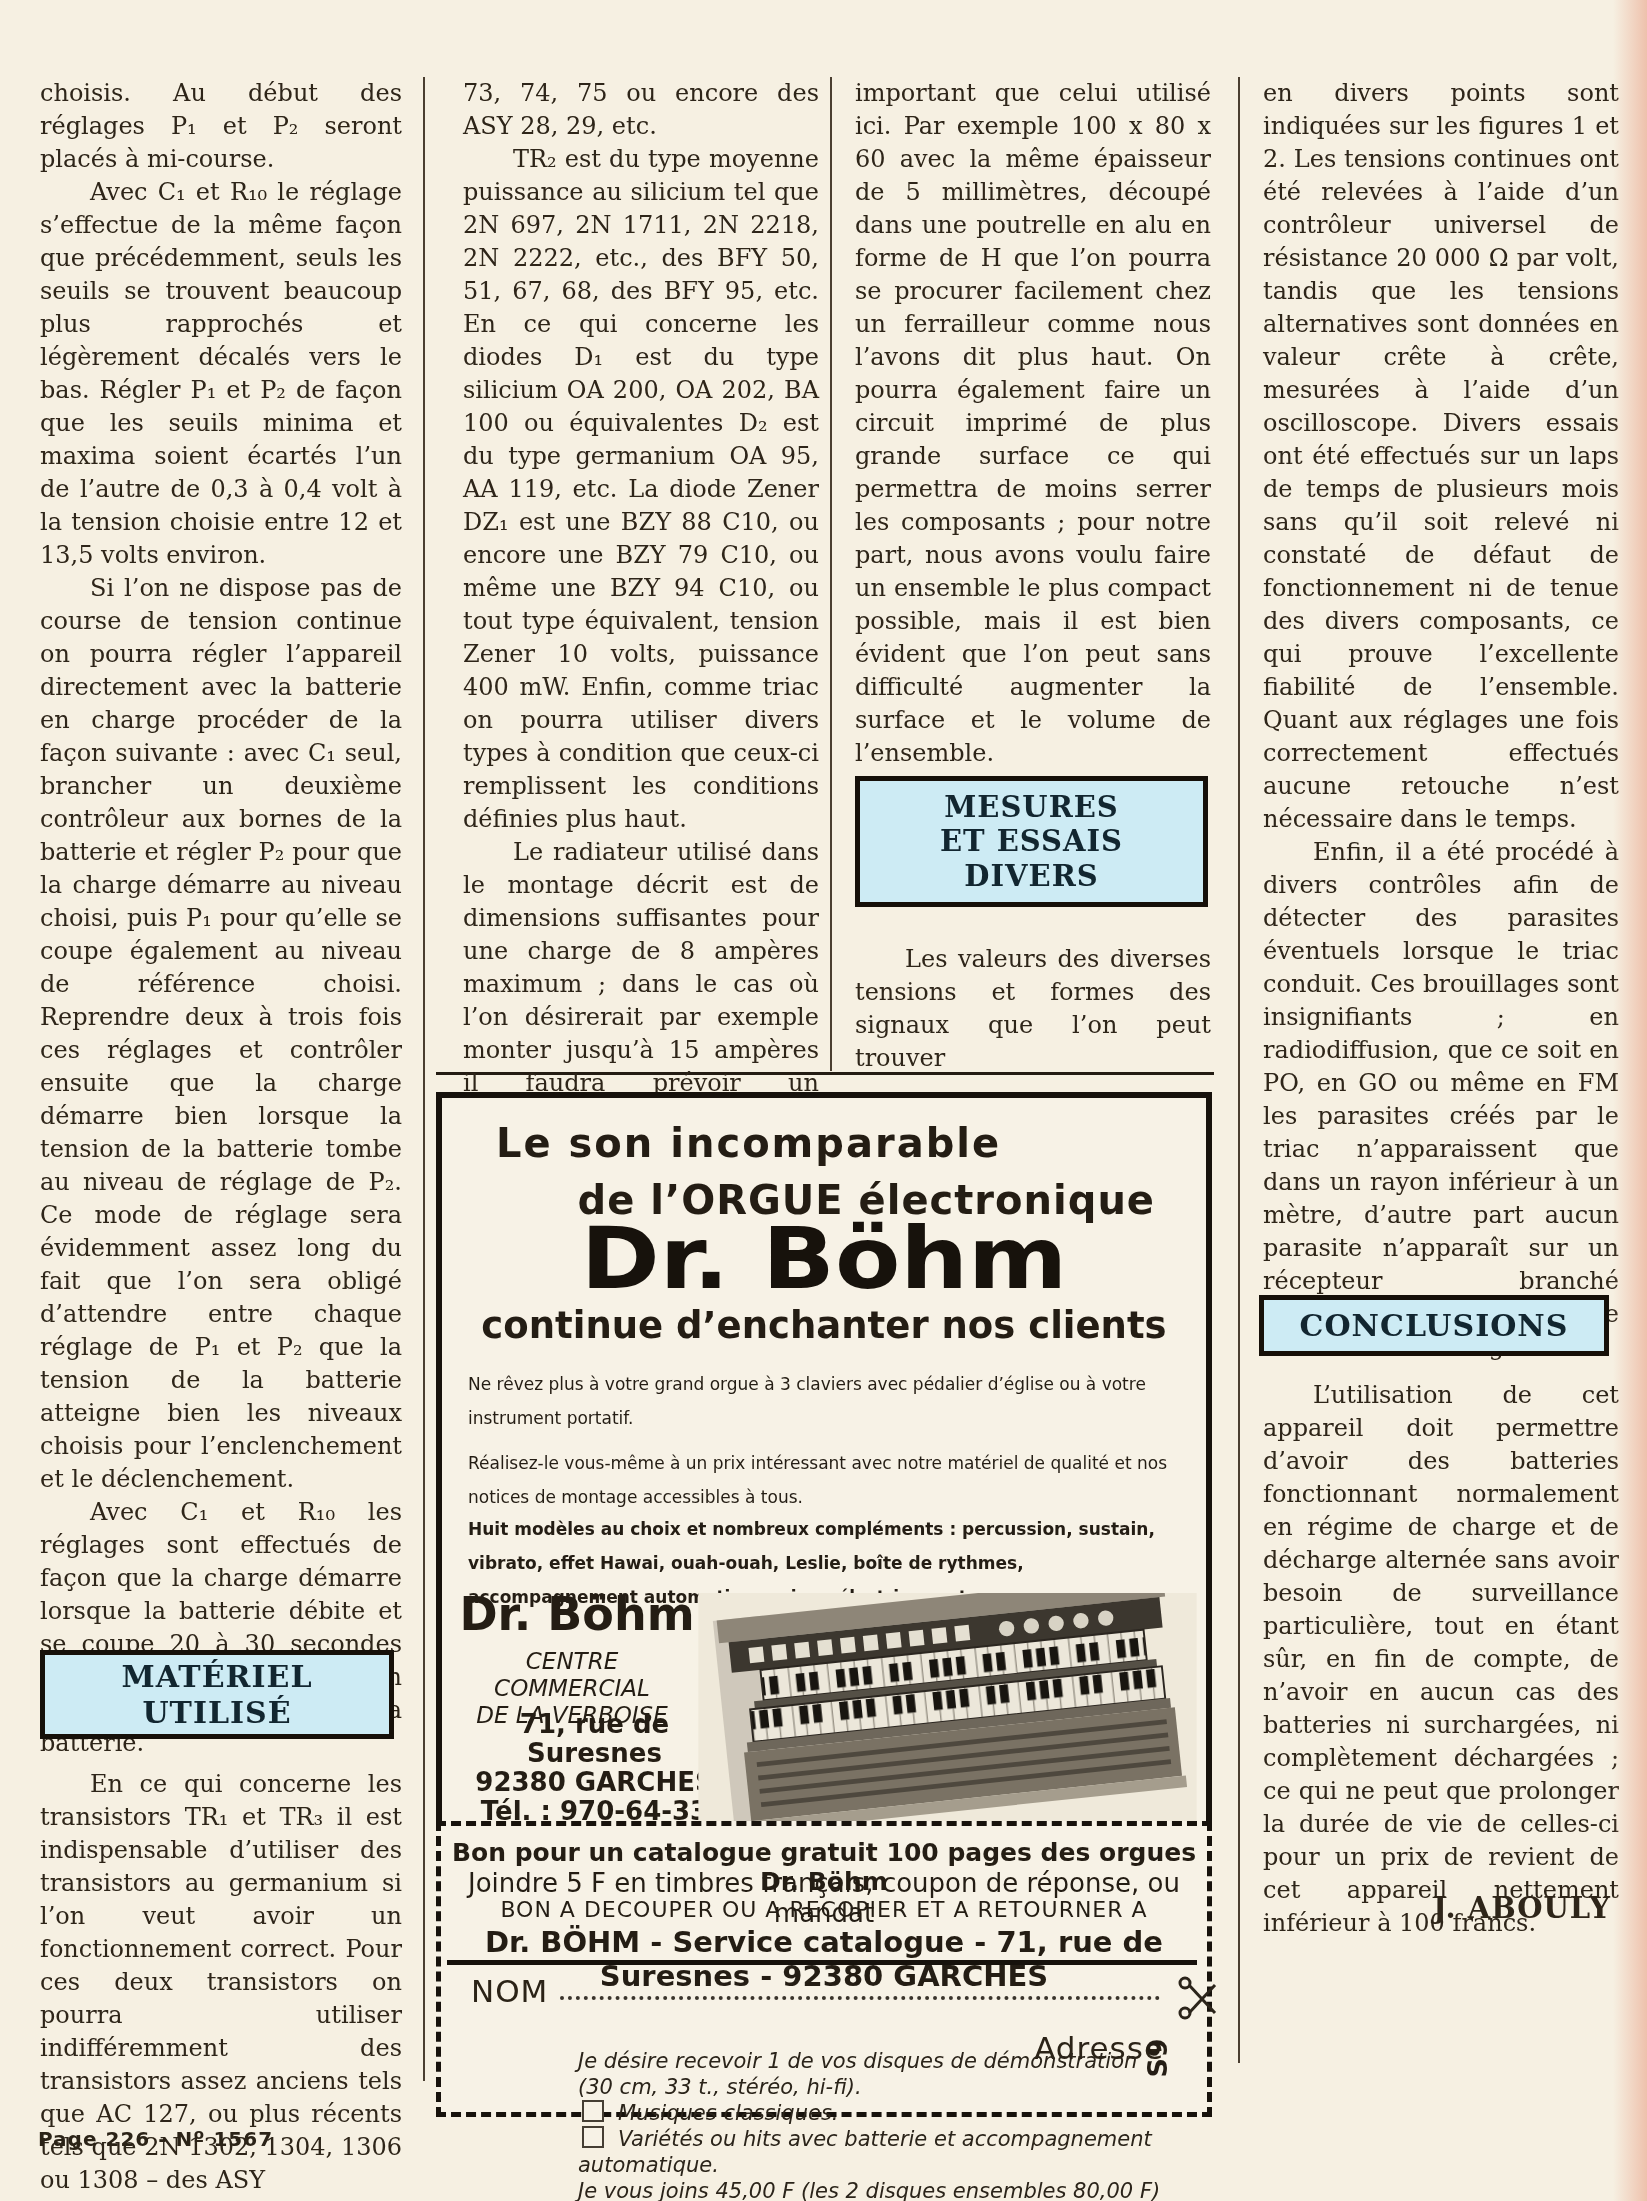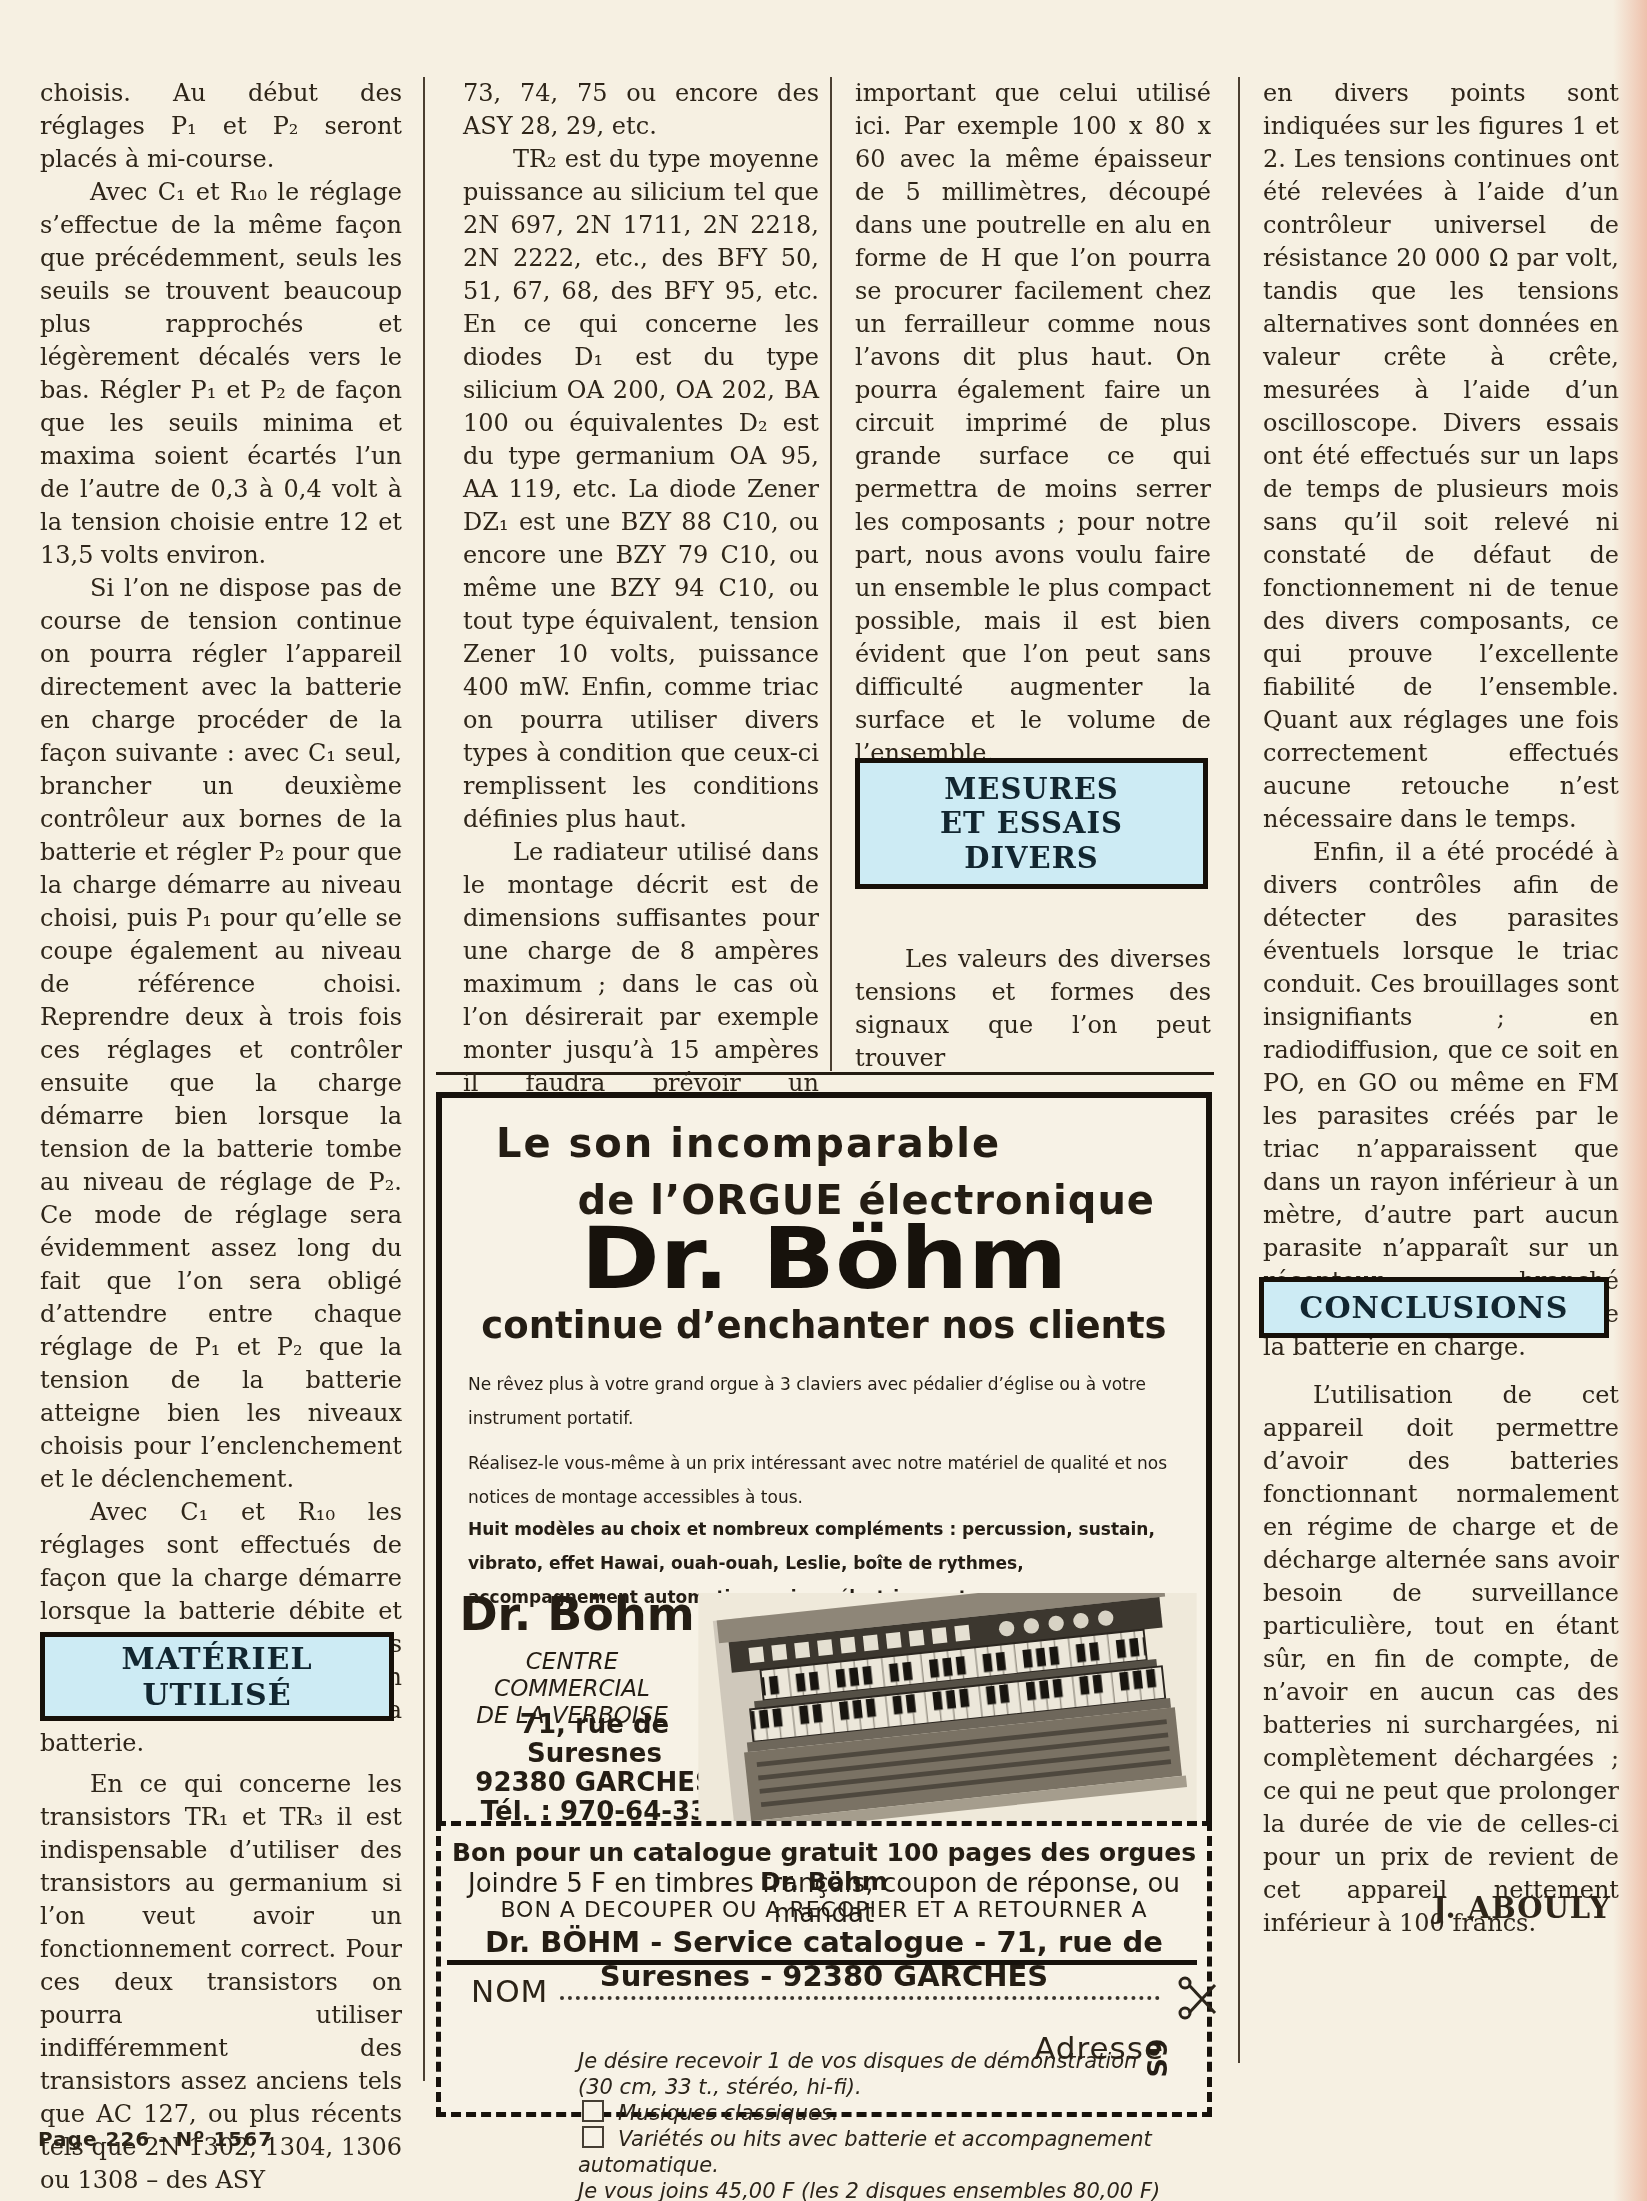--- a/index.html
+++ b/index.html
@@ -8,21 +8,21 @@
   .edge-tint{position:absolute;top:0;right:0;width:34px;height:100%;
         background:linear-gradient(to left,#eec1ac,rgba(238,193,172,0));pointer-events:none;}
   .col{position:absolute;top:77px;font-size:24px;line-height:33px;text-align:justify;
        -webkit-hyphens:auto;hyphens:auto;}
   .col p{margin:0;}
   .col p.ind{text-indent:50px;}
   .vrule{position:absolute;width:2px;background:#4a3e30;}
   .hrule{position:absolute;height:3px;background:#241c13;}
   .headbox{position:absolute;background:#cdebf4;border:5px solid #161009;
            display:flex;flex-direction:column;justify-content:center;align-items:center;
-           font-weight:bold;color:#122630;text-align:center;letter-spacing:1px;}
+           font-weight:bold;color:#122630;text-align:center;letter-spacing:1px;margin-top:18px;}
   .headbox .bl{line-height:1.18;}
   .signature{position:absolute;font-weight:bold;font-size:29px;letter-spacing:1px;text-align:right;}
   .footer{position:absolute;left:38px;top:2127px;font-family:"DejaVu Sans","Liberation Sans",sans-serif;
           font-weight:bold;font-size:20px;color:#2b2317;letter-spacing:1px;}
   
   .ad{position:absolute;left:436px;top:1092px;width:776px;height:1025px;
       font-family:"DejaVu Sans","Liberation Sans",sans-serif;color:#241d14;}
   .ad-top{position:absolute;left:0;top:0;width:100%;height:729px;border:6px solid #17120c;
           border-bottom:none;box-sizing:border-box;background:#f7f2e6;}
   .ad-h1{position:absolute;left:54px;top:22px;font-size:40px;font-weight:bold;letter-spacing:2px;}

